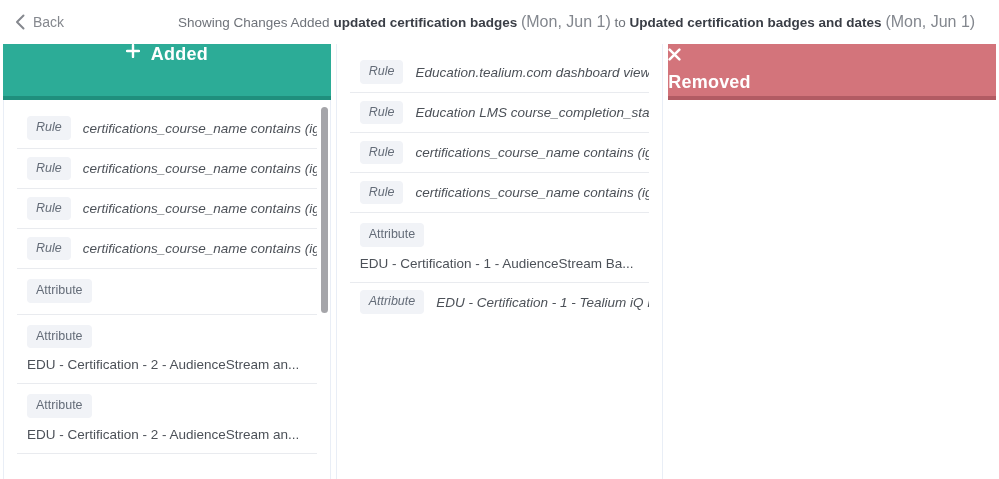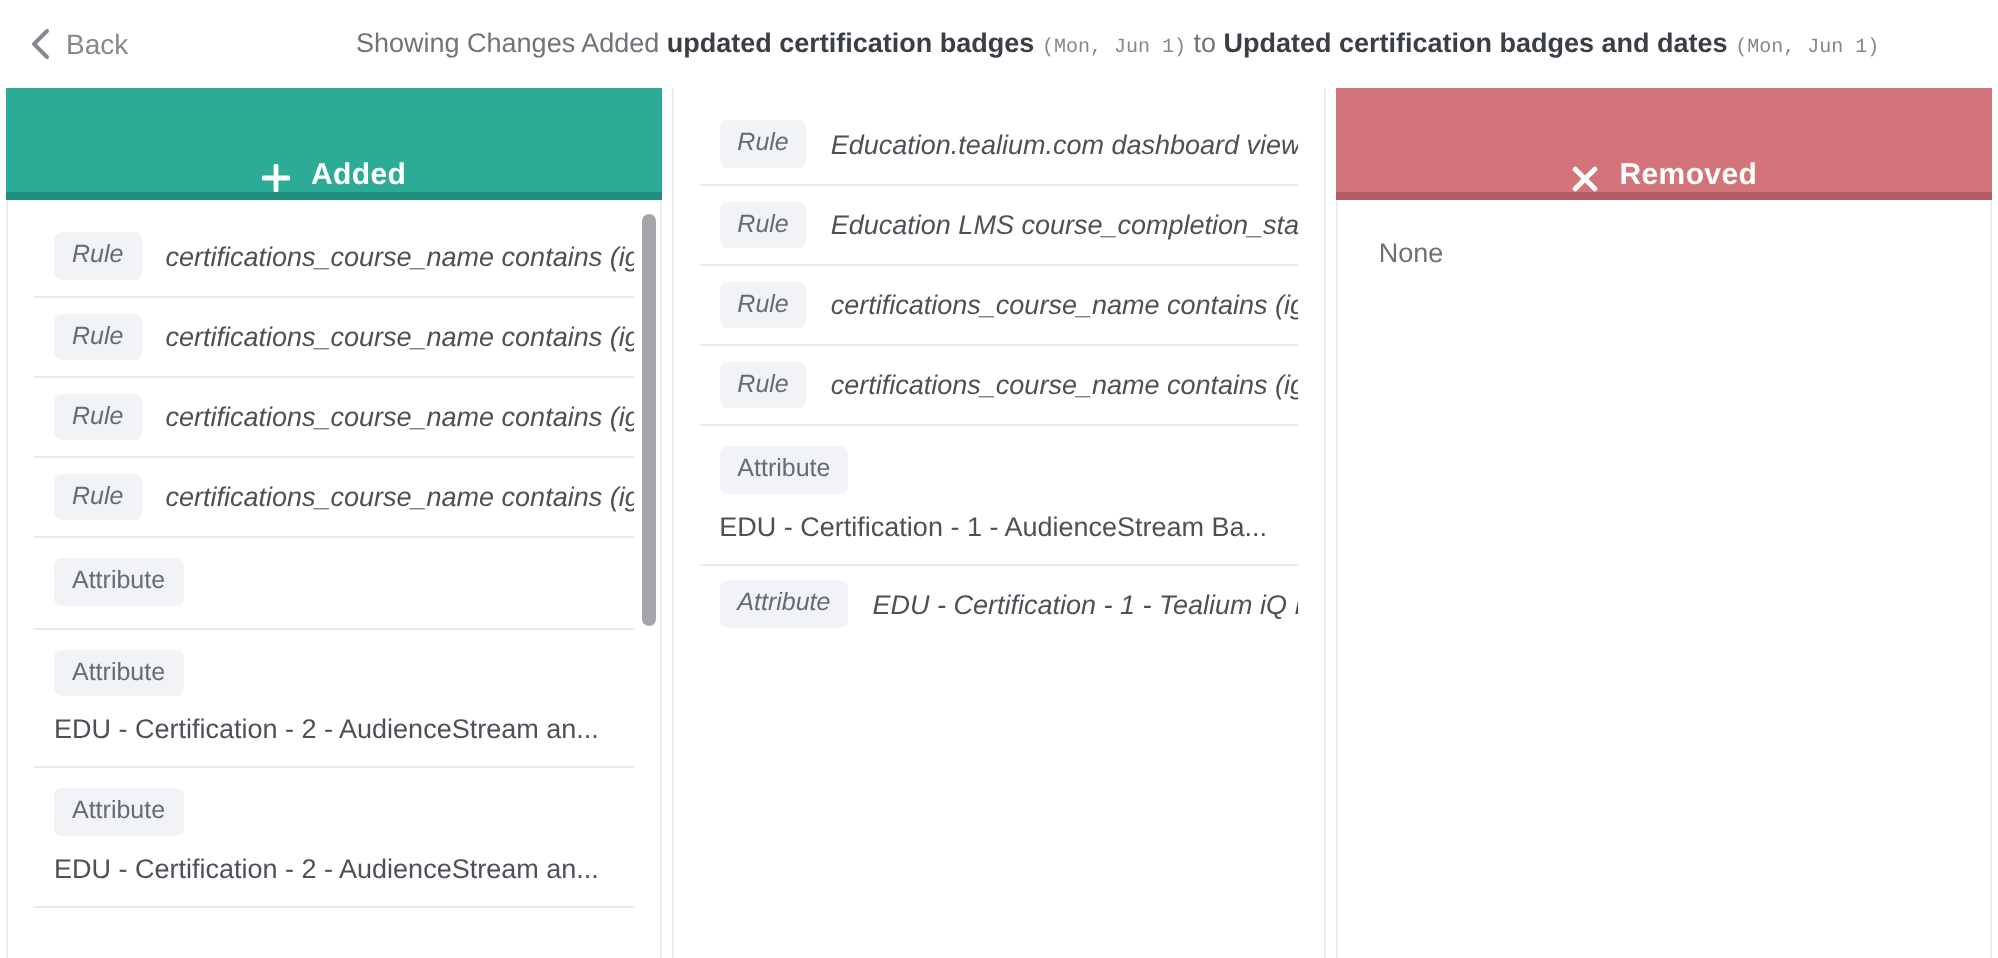--- a/index.html
+++ b/index.html
@@ -16,30 +16,30 @@
   .back {
     position:absolute; left:15px; top:50%; transform:translateY(-50%);
     display:flex; align-items:flex-end; gap:8px;
     color:#85888e; font-size:14px; cursor:pointer;
   }
   .title {
     position:absolute; left:178px; top:50%; transform:translateY(-50%);
     white-space:nowrap; color:#6f737a; font-size:13.5px;
   }
   .title b { color:#3a3e46; font-weight:700; }
-  .title .date { font-size:10px; color:#83878e;font-family:Liberation Mono, monospace; }
+  .title .date { font-size:16px; color:#83878e; }
 
   
   .cols { display:flex; gap:5px; padding:0 3px; height:435px; }
   .col { flex:1 1 0; display:flex; flex-direction:column; min-width:0; }
   .col-header {
     height:56px; flex:0 0 56px;
     border-bottom:4px solid transparent;
-    display:flex; align-items:flex-end; justify-content:center; gap:11px;
-    color:#fff; font-size:15px; font-weight:700; letter-spacing:.2px;
+    display:flex; align-items:flex-start; justify-content:center; gap:11px;
+    color:#fff; font-size:18px; font-weight:700; letter-spacing:.2px;
   }
   .col-body {
     flex:1 1 auto; position:relative; overflow:hidden;
     background:#fff;
     border-left:1px solid #e9eef6; border-right:1px solid #e9eef6;
   }
   .list { padding-top:8px; }
 
   .row { margin:0 13px; padding-left:10px; }
   .row + .row { border-top:1px solid #e9ebef; }
@@ -148,26 +148,23 @@
           <div class="row two"><span class="badge">Attribute</span><span class="item-text">EDU - Certification - 1 - AudienceStream Ba...</span></div>
           <div class="row one">
             <span class="badge">Attribute</span>
             <span class="item-text">EDU - Certification - 1 - Tealium iQ Basic</span>
           </div>
         </div>
     </div>
   </div>
 
   <div class="col">
-    <div class="col-header" style="background: rgb(211, 116, 123); border-bottom-color: rgb(178, 91, 99);">
+    <div class="col-header" style="background: rgb(211, 116, 123); border-bottom-color: rgb(178, 91, 99); flex-direction: column;">
       <span style="display:flex;">
         <svg width="13" height="13" viewBox="0 0 12 12">
             <path d="M1.5 1.5l9 9M10.5 1.5l-9 9" stroke="#fff" stroke-width="2.3" stroke-linecap="round"></path>
           </svg>
       </span>
       <span>Removed</span>
     </div>
-    <div class="col-body">
-      <div class="empty">None</div>
-    </div>
   </div>
 
 </div>
 
 </body></html>

